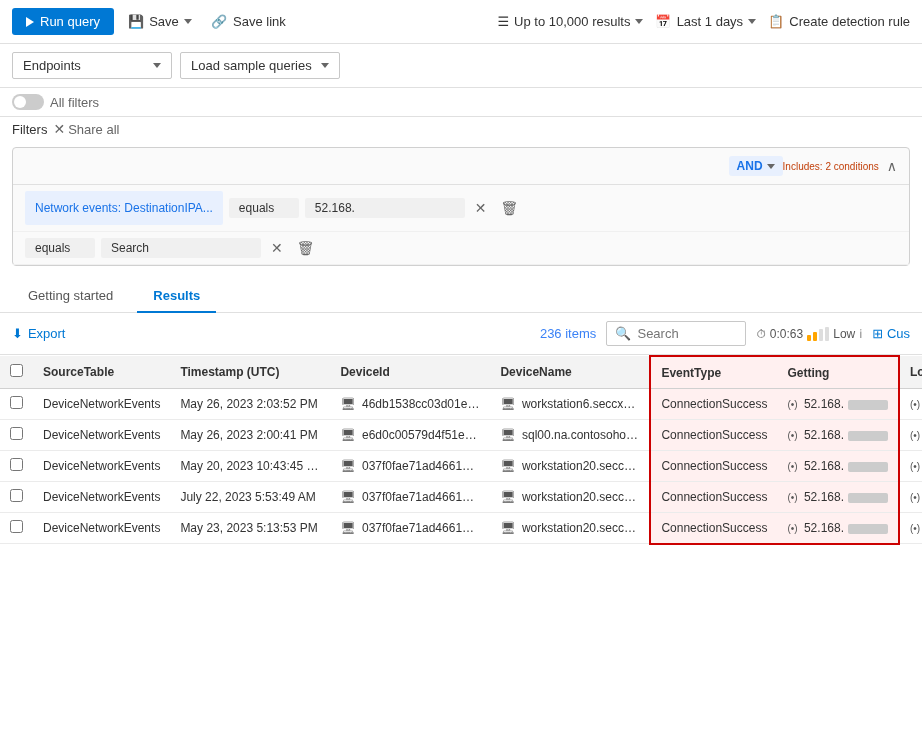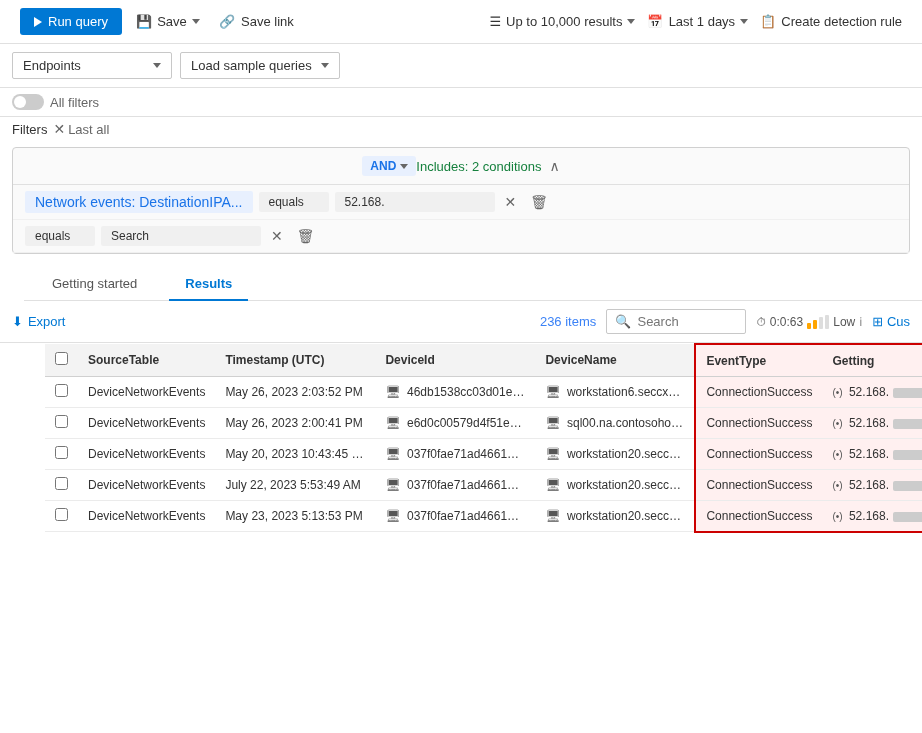--- a/index.html
+++ b/index.html
@@ -1,21 +1,21 @@
 <!DOCTYPE html>
 <html><head>
   <meta charset="utf-8">
   <style>
     * { box-sizing: border-box; margin: 0; padding: 0; }
     body { font-family: 'Segoe UI', Arial, sans-serif; font-size: 13px; background: #fff; color: #333; overflow: hidden; }
 
     
     .toolbar {
       display: flex; align-items: center; justify-content: space-between;
-      padding: 8px 20px; border-bottom: 1px solid #e0e0e0; background: #fff;
+      padding: 8px 12px; border-bottom: 1px solid #e0e0e0; background: #fff;
     }
     .toolbar-left { display: flex; align-items: center; gap: 8px; }
     .toolbar-right { display: flex; align-items: center; gap: 12px; }
 
     .btn-run {
       display: flex; align-items: center; gap: 6px;
       background: #0078d4; color: #fff; border: none; border-radius: 3px;
       padding: 6px 14px; font-size: 13px; cursor: pointer; font-weight: 500;
     }
     .btn-run .play-icon { width: 0; height: 0; border-top: 5px solid transparent; border-bottom: 5px solid transparent; border-left: 8px solid #fff; display: inline-block; }
@@ -64,38 +64,38 @@
       background: none; border: none;
     }
     .x-icon { color: #666; font-size: 14px; }
 
     
     .filter-group {
       margin: 6px 12px; border: 1px solid #d0d0d0; border-radius: 4px;
       background: #fafafa; padding: 0;
     }
     .filter-group-header {
-      display: flex; align-items: center; justify-content: center;
+      display: flex; align-items: center; justify-content: flex-end;
       padding: 8px 12px; border-bottom: 1px solid #e0e0e0;
     }
     .and-badge {
       display: flex; align-items: center; gap: 4px;
       background: #e8f0fe; color: #1a73e8; border-radius: 3px; padding: 3px 8px;
       font-size: 12px; font-weight: 600; cursor: pointer;
     }
-    .includes-text { color: #15803d; font-size: 13px; }
+    .includes-text { color: #c2410c; font-size: 10px; }
     .collapse-btn { background: none; border: none; cursor: pointer; color: #666; font-size: 14px; }
 
     .filter-condition {
       display: flex; align-items: center; gap: 6px;
       padding: 6px 12px; border-bottom: 1px solid #f0f0f0;
     }
     .filter-field {
-      background: #e8f0fe; color: #1a73e8; border-radius: 2px; padding: 3px 10px;
-      font-size: 14px; min-width: 180px;
+      background: #e8f0fe; color: #1a73e8; border-radius: 2px; padding: 10px 10px;
+      font-size: 12px; min-width: 180px;
     }
     .filter-op {
       background: #f0f0f0; color: #333; border-radius: 2px; padding: 3px 10px;
       font-size: 12px; min-width: 70px;
     }
     .filter-value {
       background: #f0f0f0; color: #333; border-radius: 2px; padding: 3px 10px;
       font-size: 12px; min-width: 160px;
     }
     .icon-btn { background: none; border: none; cursor: pointer; color: #666; font-size: 14px; padding: 2px 4px; }
@@ -103,22 +103,22 @@
     .filter-actions {
       display: flex; align-items: center; gap: 12px; padding: 8px 12px;
     }
     .add-filter-btn, .add-subgroup-btn {
       display: flex; align-items: center; gap: 4px;
       background: none; border: none; color: #0078d4; cursor: pointer; font-size: 13px;
     }
 
     
     .tabs-row {
-      display: flex; align-items: flex-start; gap: 16px;
-      padding: 8px 12px 0; border-bottom: 1px solid #e0e0e0; margin-left: 24px;
+      display: flex; align-items: flex-start; gap: 8px;
+      padding: 8px 12px 0; border-bottom: 1px solid #e0e0e0;
     }
     .tab {
       padding: 8px 16px; cursor: pointer; font-size: 13px; color: #555;
       border-bottom: 2px solid transparent; margin-bottom: -1px;
     }
     .tab.active { color: #0078d4; border-bottom: 2px solid #0078d4; font-weight: 600; }
 
     
     .results-toolbar {
       display: flex; align-items: center; justify-content: space-between;
@@ -150,21 +150,21 @@
     .data-table td {
       padding: 7px 10px; border-bottom: 1px solid #ebebeb; color: #333; white-space: nowrap;
       overflow: hidden; text-overflow: ellipsis; max-width: 160px;
     }
     .checkbox-cell { width: 28px; }
     .table-wrapper { overflow-x: auto; max-height: 300px; overflow-y: auto; }
 
     
     .ts-header { color: #c8a000; }
 
-    .table-container { position: relative; margin-left: 45px; }
+    .table-container { position: relative; }
   </style>
 </head>
 <body>
 
 <div class="toolbar">
   <div class="toolbar-left">
     <button class="btn-run">
       <span class="play-icon"></span>
       <span>Run query</span>
     </button>
@@ -209,21 +209,21 @@
 
 <div class="filters-bar">
   <div class="toggle-switch"></div>
   <span class="all-filters-label">All filters</span>
 </div>
 
 <div class="filters-row">
   <span class="filter-label">Filters</span>
   <button class="clear-link">
     <span class="x-icon">✕</span>
-    <span>Last all</span>
+    <span>Share all</span>
   </button>
 </div>
 
 <div class="filter-group">
   <div class="filter-group-header">
     <div class="and-badge">
       <span>AND</span>
       <span class="chevron-down"></span>
     </div>
     <div style="display:flex;align-items:center;gap:8px;">

